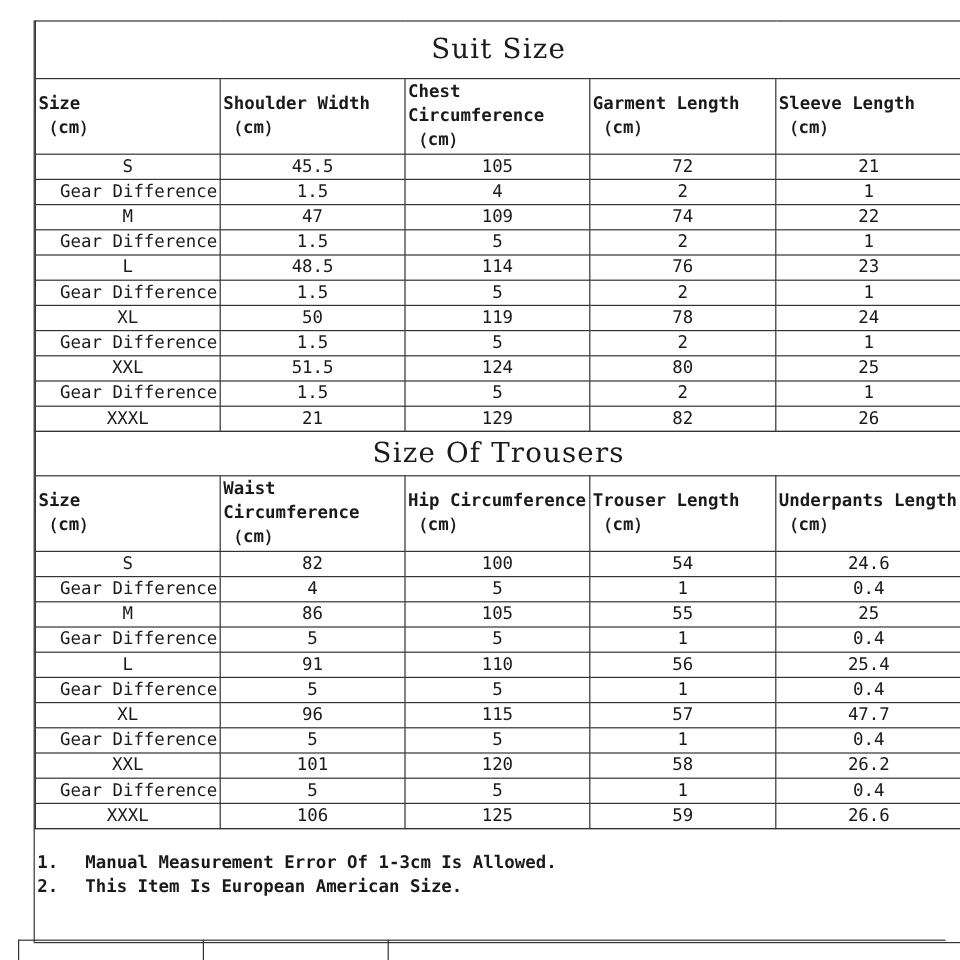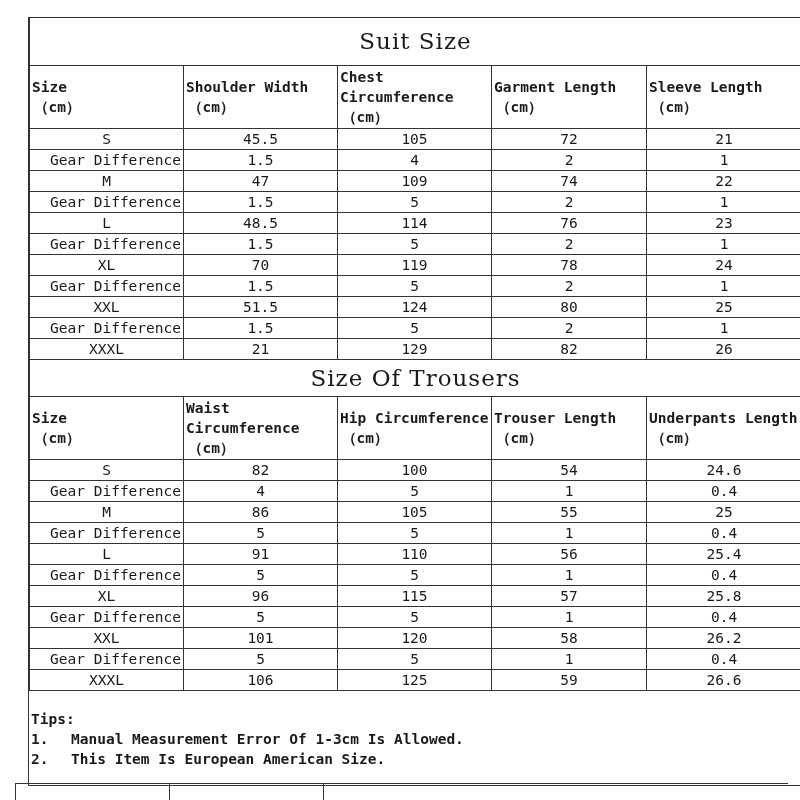--- a/index.html
+++ b/index.html
@@ -154,21 +154,21 @@
         </tr>
         <tr>
           <td class="size-cell gear">Gear Difference</td>
           <td>1.5</td>
           <td>5</td>
           <td>2</td>
           <td>1</td>
         </tr>
         <tr>
           <td class="size-cell">XL</td>
-          <td>70</td>
+          <td>50</td>
           <td>119</td>
           <td>78</td>
           <td>24</td>
         </tr>
         <tr>
           <td class="size-cell gear">Gear Difference</td>
           <td>1.5</td>
           <td>5</td>
           <td>2</td>
           <td>1</td>
@@ -256,21 +256,21 @@
           <td>5</td>
           <td>5</td>
           <td>1</td>
           <td>0.4</td>
         </tr>
         <tr>
           <td class="size-cell">XL</td>
           <td>96</td>
           <td>115</td>
           <td>57</td>
-          <td>25.8</td>
+          <td>47.7</td>
         </tr>
         <tr>
           <td class="size-cell gear">Gear Difference</td>
           <td>5</td>
           <td>5</td>
           <td>1</td>
           <td>0.4</td>
         </tr>
         <tr>
           <td class="size-cell">XXL</td>
@@ -290,21 +290,20 @@
           <td class="size-cell">XXXL</td>
           <td>106</td>
           <td>125</td>
           <td>59</td>
           <td>26.6</td>
         </tr>
       </tbody>
   </table>
 
   <div class="tips-block" style="margin-top:-1px">
-    <span class="tip-line">Tips:</span>
     <span class="tip-line"><span class="tip-num">1.</span><span>Manual Measurement Error Of 1-3cm Is Allowed.</span></span>
     <span class="tip-line"><span class="tip-num">2.</span><span>This Item Is European American Size.</span></span>
   </div>
 </div>
 
 <div class="stub-line" style="left:15px; top:783px; width:773px; height:1px;"></div>
 <div class="stub-line" style="left:15px; top:783px; width:1px; height:17px;"></div>
 <div class="stub-line" style="left:169px; top:783px; width:1px; height:17px;"></div>
 <div class="stub-line" style="left:323px; top:783px; width:1px; height:17px;"></div>
 

